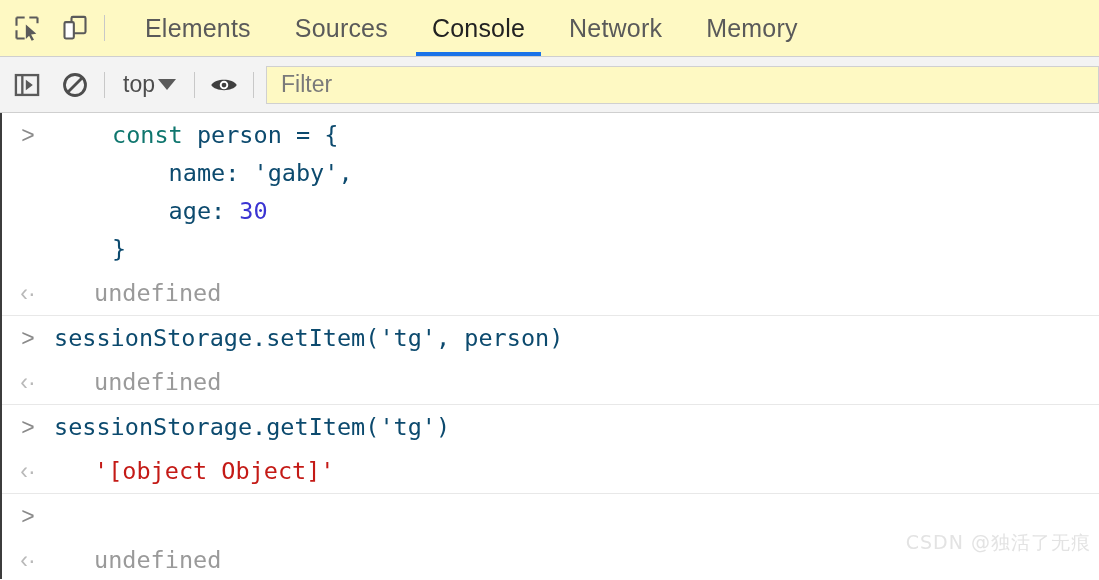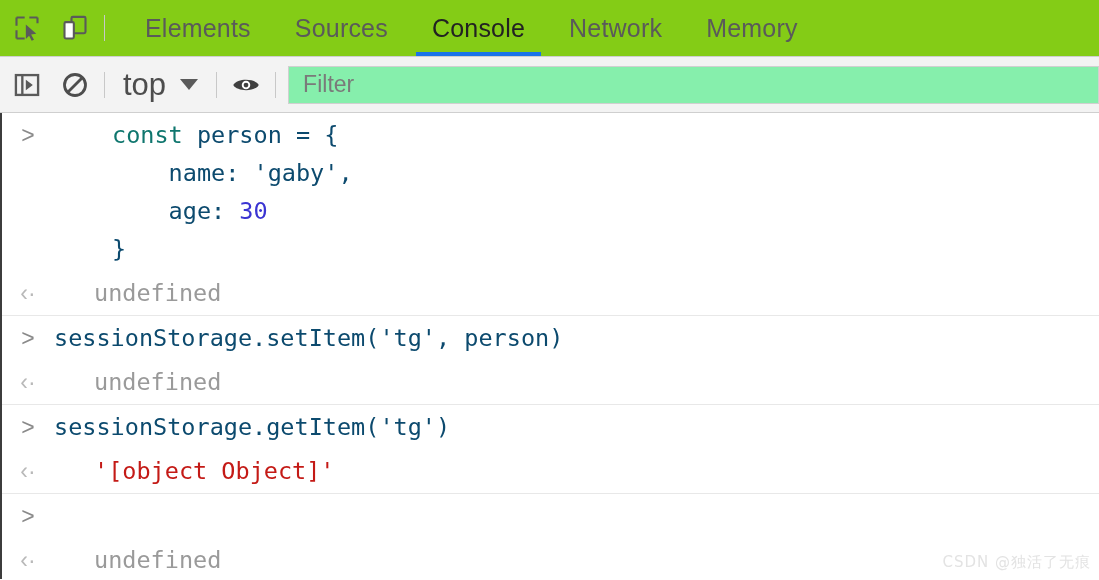--- a/index.html
+++ b/index.html
@@ -11,21 +11,21 @@
     width: 1099px;
     height: 580px;
     font-family: "Liberation Sans", sans-serif;
     overflow: hidden;
     position: relative;
   }
 
   
   .tabbar {
     height: 57px;
-    background: #84cc16;
+    background: #fef9c3;
     display: flex;
     align-items: center;
     border-bottom: 1px solid #cfcfcf;
     box-sizing: border-box;
     position: relative;
   }
   .tool-icons {
     display: flex;
     align-items: center;
     padding-left: 10px;
@@ -82,36 +82,36 @@
     background: #f3f3f3;
     display: flex;
     align-items: center;
     border-bottom: 1px solid #cfcfcf;
     box-sizing: border-box;
     padding-left: 10px;
   }
   .ctx-select {
     display: flex;
     align-items: center;
-    gap: 14px;
-    font-size: 31px;
+    gap: 3px;
+    font-size: 23px;
     color: #4d4d4d;
     cursor: pointer;
     padding: 0 6px;
   }
   .caret {
     width: 0; height: 0;
     border-left: 9px solid transparent;
     border-right: 9px solid transparent;
     border-top: 11px solid #5a5a5a;
   }
   .filter-input {
     flex: 1;
     height: 38px;
-    background: #86efac;
+    background: #fef9c3;
     border: 1px solid #d0d0d0;
     box-sizing: border-box;
     display: flex;
     align-items: center;
     padding-left: 14px;
     font-size: 23px;
     color: #7a7a7a;
     margin-right: 0;
     cursor: text;
   }
@@ -165,22 +165,22 @@
 
   .tok-kw   { color: #0f766e; }
   .tok-str  { color: #0c4a6e; }
   .tok-num  { color: #3a34d2; }
   .tok-pln  { color: #0c4a6e; }
 
   
   .watermark {
     position: absolute;
     right: 8px;
-    bottom: 8px;
-    font-size: 15px;
+    bottom: 24px;
+    font-size: 19px;
     color: #e3e3e3;
     letter-spacing: 1px;
     user-select: none;
     font-family: "DejaVu Sans", sans-serif;
     white-space: nowrap;
   }
 </style>
 </head>
 <body>
 

